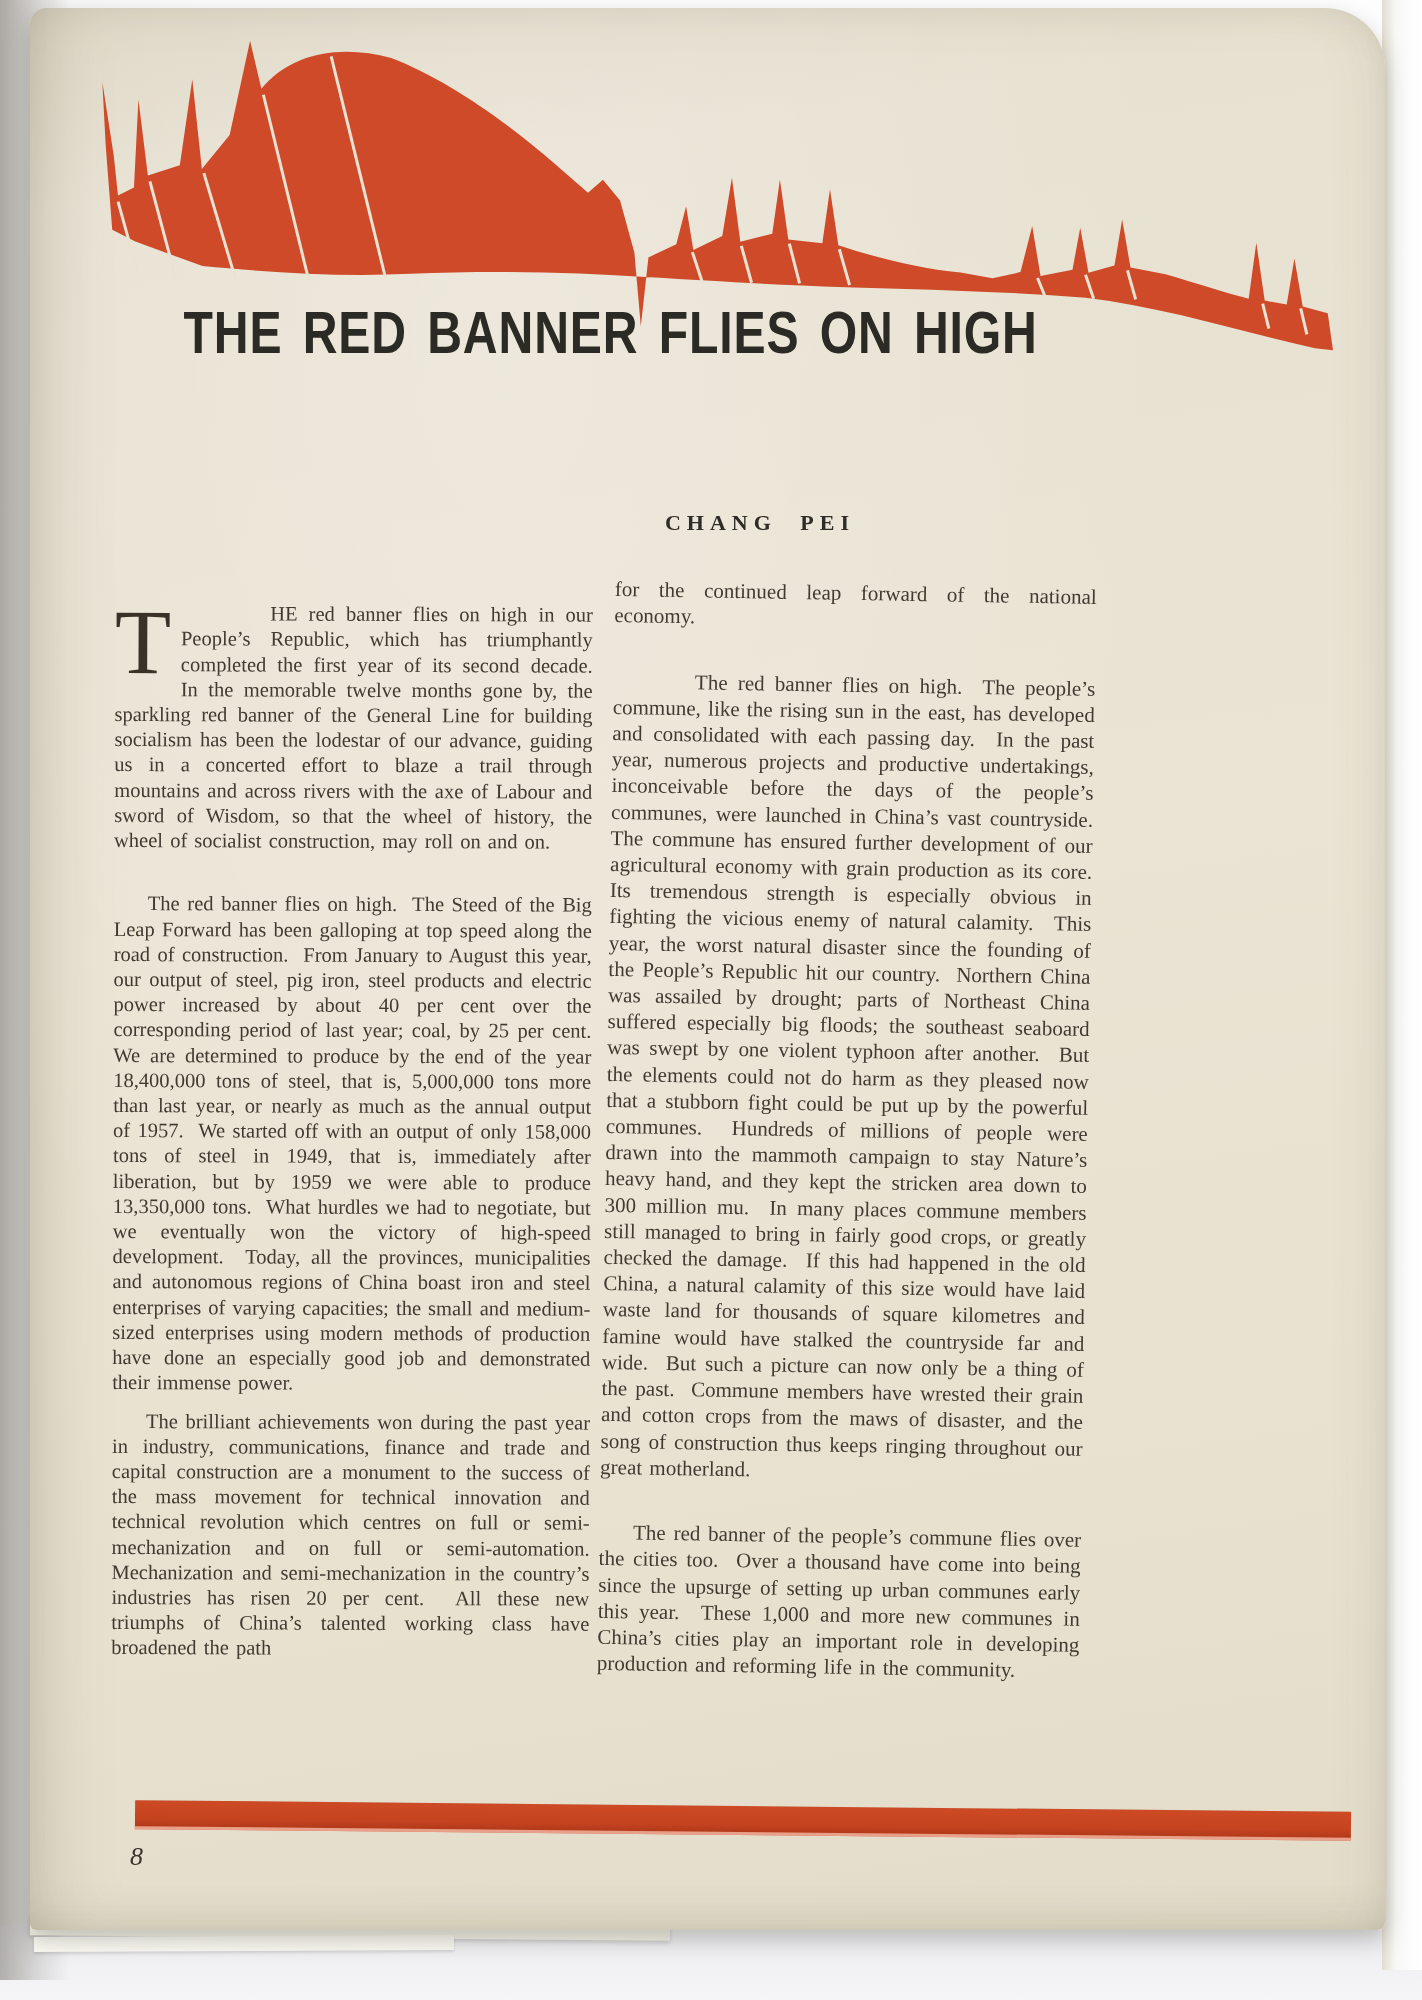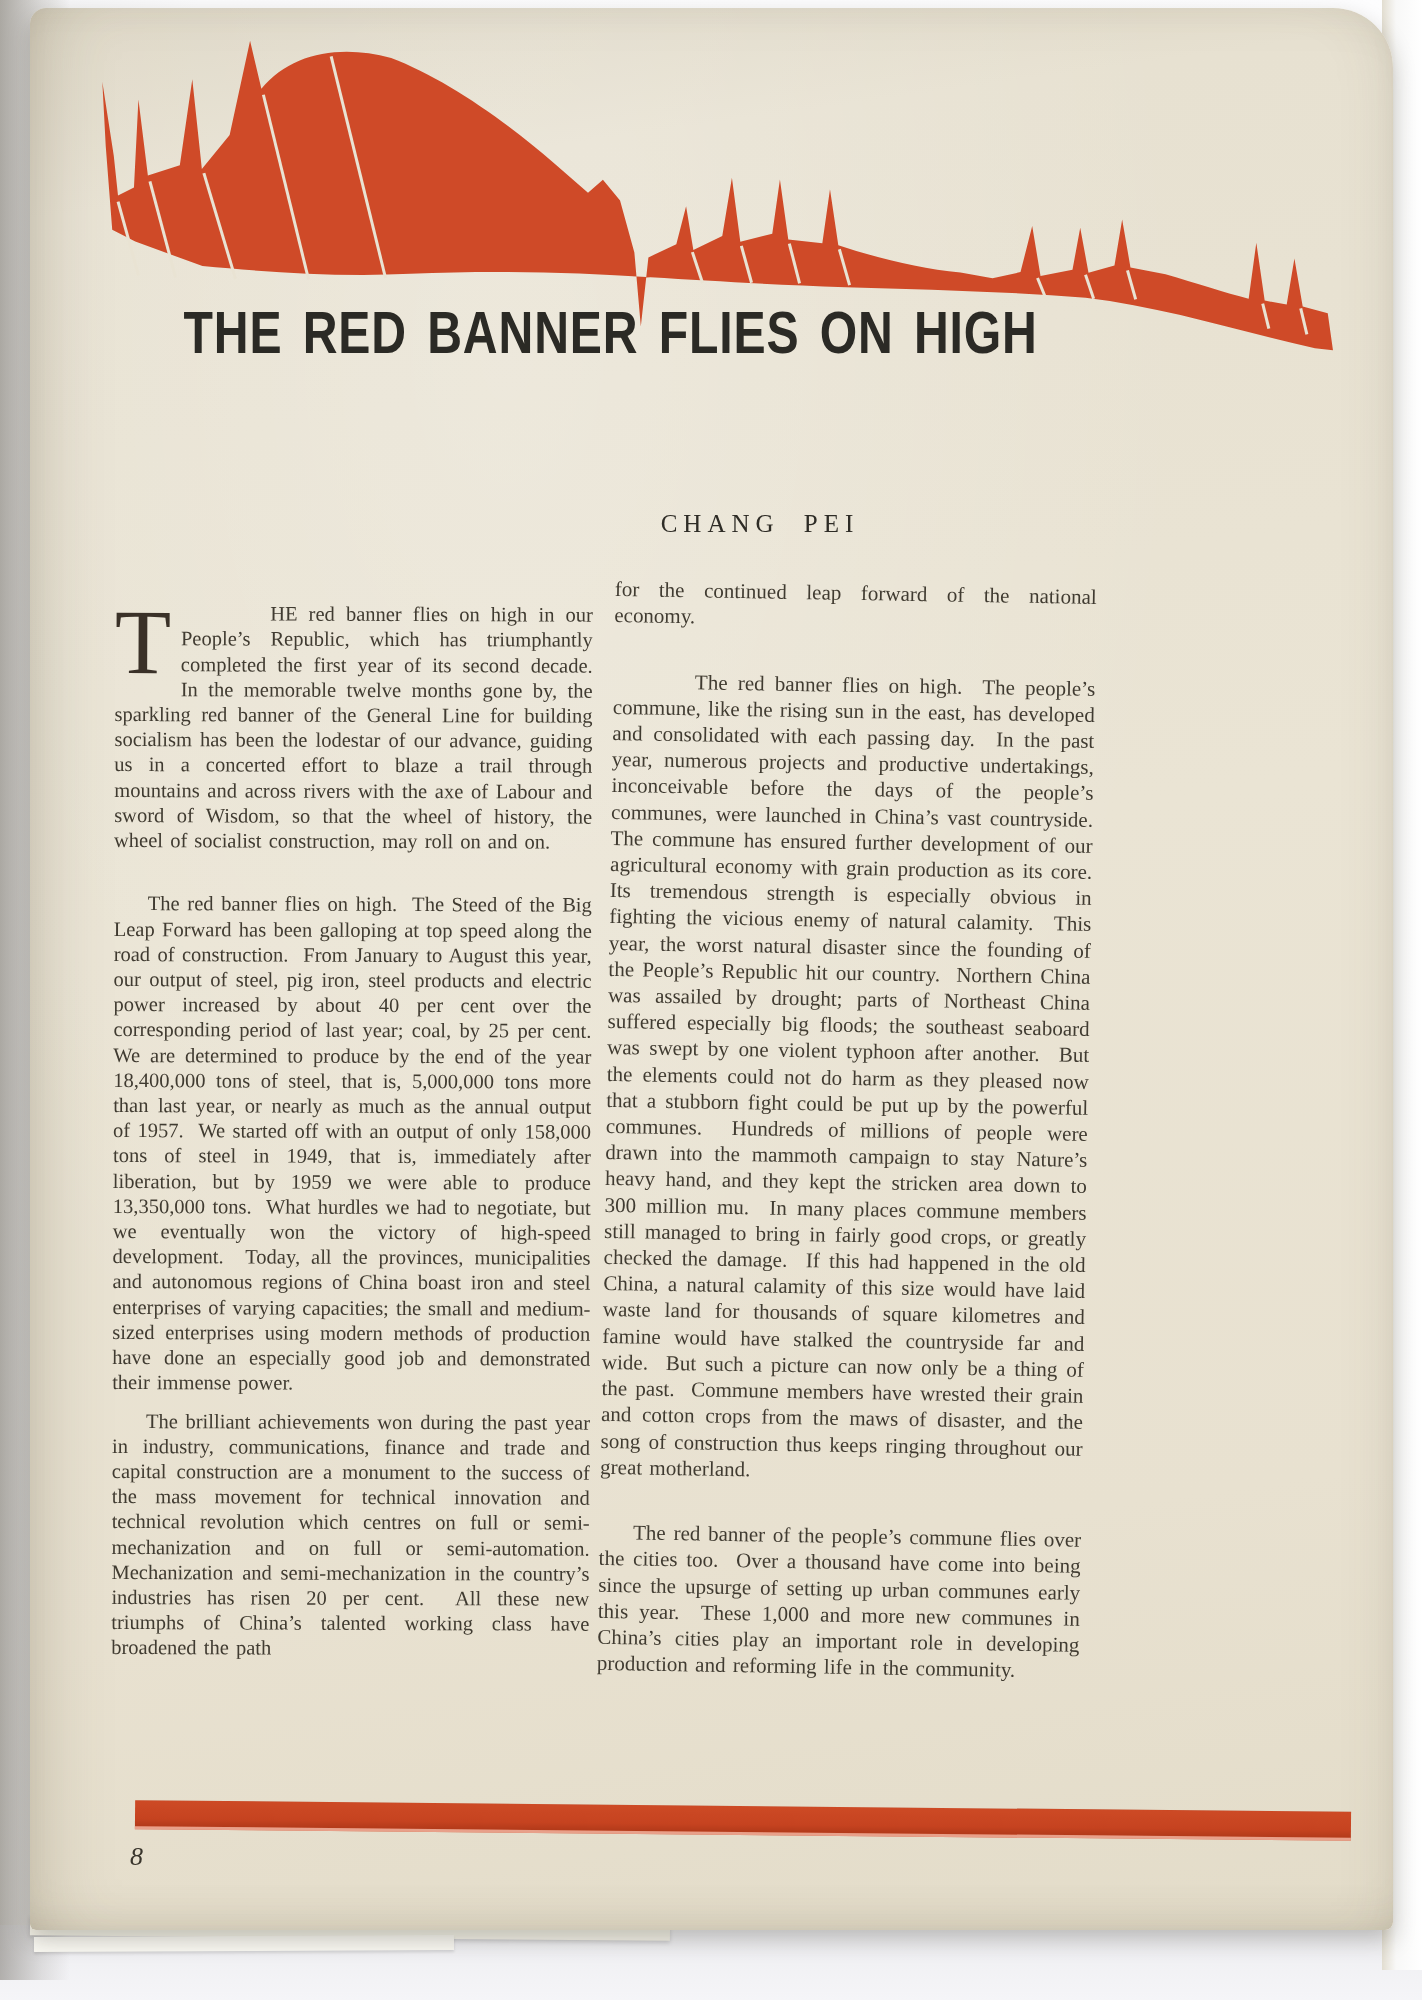--- a/index.html
+++ b/index.html
@@ -32,36 +32,35 @@
     position:absolute;left:30px;top:8px;width:1355px;height:1922px;
     background:
       radial-gradient(ellipse at 35% 18%,rgba(255,255,255,.22),rgba(255,255,255,0) 55%),
       linear-gradient(172deg,#dcd5c3 0%,#e7e1d1 10%,#eae4d4 45%,#e8e1d0 78%,#e3dcc9 100%);
     border-radius:16px 60px 8px 6px;
     box-shadow:
       0 10px 22px rgba(40,35,25,.25),
       inset 42px 0 80px -45px rgba(90,80,58,.35),
       inset -28px 0 70px -50px rgba(90,80,58,.30),
       inset 0 -30px 60px -45px rgba(90,80,58,.22);
-    padding-left: 8px;
   }
   .banner-wrap{position:absolute;left:50px;top:12px;width:1262px;height:344px;transform:rotate(-.35deg);}
   .article-title{
     position:absolute;left:84px;top:292px;width:980px;text-align:center;
     color:#2b2a25;white-space:nowrap;
   }
   .article-title span{
     display:inline-block;
     font-family:"Liberation Sans",sans-serif;font-weight:700;font-size:56px;
     letter-spacing:1px;word-spacing:7px;
     transform:scale(.86,1.06);transform-origin:center;
   }
   .article-byline{
     position:absolute;left:730px;top:502px;transform:translateX(-50%);
-    font-family:"Liberation Serif",serif;font-weight:400;font-size:25px;
+    font-family:"Liberation Serif",serif;font-weight:700;font-size:22px;
     letter-spacing:6px;word-spacing:12px;color:#2e2c26;white-space:nowrap;
   }
   .columns{position:absolute;left:85px;top:568px;width:982px;display:flex;gap:22px;}
   .col{color:#403b31;text-align:justify;}
   .col p{margin:0 0 13px 0;white-space:pre-wrap;word-spacing:2px;}
   .col-left{width:478px;font-size:20.5px;line-height:25.2px;transform:rotate(.2deg);transform-origin:top left;}
   .col-right{width:482px;font-size:21px;line-height:26.2px;transform:rotate(.95deg);transform-origin:top left;}
   .indent{text-indent:34px;}
   .dropcap{
     float:left;font-family:"Liberation Serif",serif;font-size:92px;line-height:70px;

